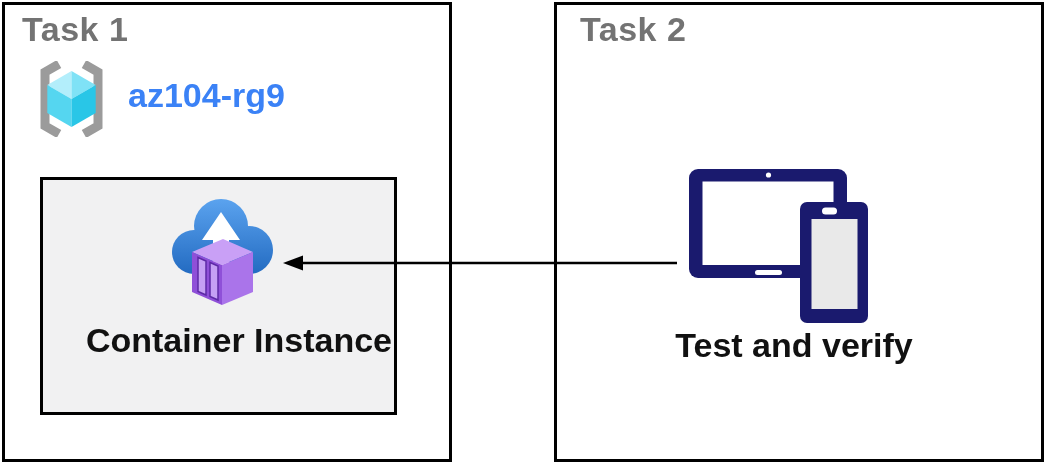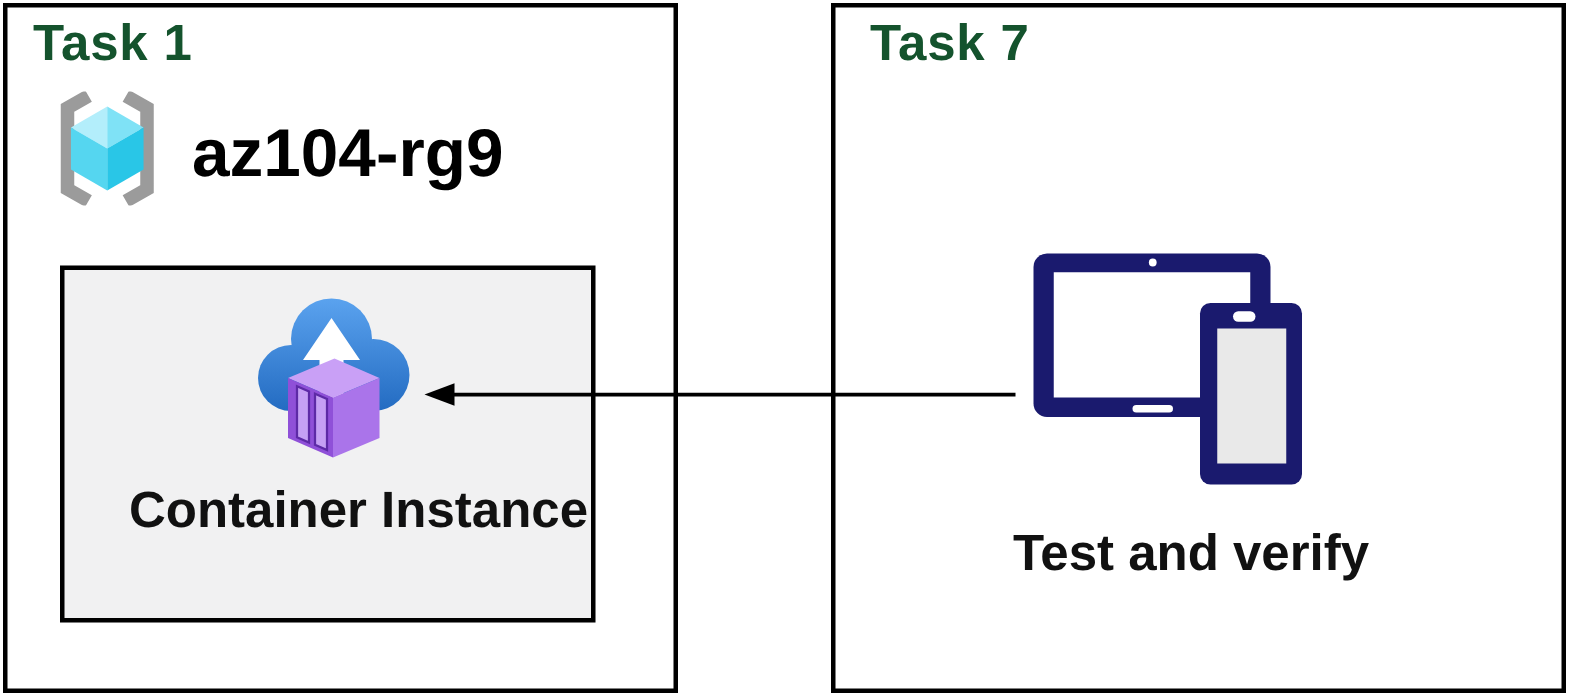--- a/index.html
+++ b/index.html
@@ -1,21 +1,21 @@
 <!DOCTYPE html>
 <html><head>
 <meta charset="utf-8">
 <style>
   html,body{margin:0;padding:0;background:#ffffff;}
   body{width:1049px;height:465px;position:relative;overflow:hidden;
        font-family:"Liberation Sans",sans-serif;}
   .abs{position:absolute;}
   .panel{border:3px solid #000;background:#fff;box-sizing:border-box;}
-  .task-title{font-size:34px;font-weight:bold;color:#14532d;letter-spacing:0.5px;}
-  .rg-name{font-size:45px;font-weight:bold;color:#000000;}
+  .task-title{font-size:34px;font-weight:bold;color:#737373;letter-spacing:0.5px;}
+  .rg-name{font-size:34px;font-weight:bold;color:#3b82f6;}
   .inner-box{background:#f1f1f2;border:3px solid #000;box-sizing:border-box;}
   .icon-caption{font-size:34px;font-weight:bold;color:#111;text-align:center;}
   svg{display:block;}
   .overlay{pointer-events:none;}
 </style>
 </head>
 <body>
 
 <div class="abs panel" style="left:2px;top:2px;width:450px;height:460px;"></div>
 
@@ -54,34 +54,34 @@
     <polygon points="60,73 91,60 91,100 60,113" fill="#aa74ea"></polygon>
     <polygon points="36,65.5 44,69 44,103 36,99.5" fill="#c5a0f4" stroke="#5d2aa6" stroke-width="1.5"></polygon>
     <polygon points="48,70.5 56,74 56,108 48,104.5" fill="#c5a0f4" stroke="#5d2aa6" stroke-width="1.5"></polygon>
   </g>
 </svg>
 
 <div class="abs icon-caption" style="left:43px;top:321px;width:392px;">Container Instance</div>
 
 <div class="abs panel" style="left:554px;top:2px;width:490px;height:460px;"></div>
 
-<div class="abs task-title" style="left:580px;top:10px;">Task 7</div>
+<div class="abs task-title" style="left:580px;top:10px;">Task 2</div>
 
 <svg class="abs" style="left:685px;top:164px;" width="185" height="162" viewBox="0 0 185 162">
   <g>
     <rect x="4" y="5" width="158" height="109" rx="9" fill="#1a1a6e"></rect>
     <rect x="17.5" y="17.5" width="131" height="83.5" fill="#ffffff"></rect>
     <circle cx="83.5" cy="11" r="2.6" fill="#ffffff"></circle>
     <rect x="70" y="106" width="27" height="5" rx="2.5" fill="#ffffff"></rect>
   </g>
   <g>
     <rect x="115" y="38" width="68" height="121" rx="7" fill="#1a1a6e"></rect>
     <rect x="126.5" y="55" width="46" height="90" fill="#e9e9e9"></rect>
     <rect x="137" y="43.5" width="15" height="7" rx="3.5" fill="#ffffff"></rect>
   </g>
 </svg>
 
-<div class="abs icon-caption" style="left:644px;top:350px;width:300px;">Test and verify</div>
+<div class="abs icon-caption" style="left:644px;top:326px;width:300px;">Test and verify</div>
 
 <svg class="abs overlay" style="left:0;top:0;" width="1049" height="465" viewBox="0 0 1049 465">
   <line x1="299" y1="263" x2="677" y2="263" stroke="#000000" stroke-width="2.5"></line>
   <polygon points="283,263 303,255.5 303,270.5" fill="#000000"></polygon>
 </svg>
 
 </body></html>

